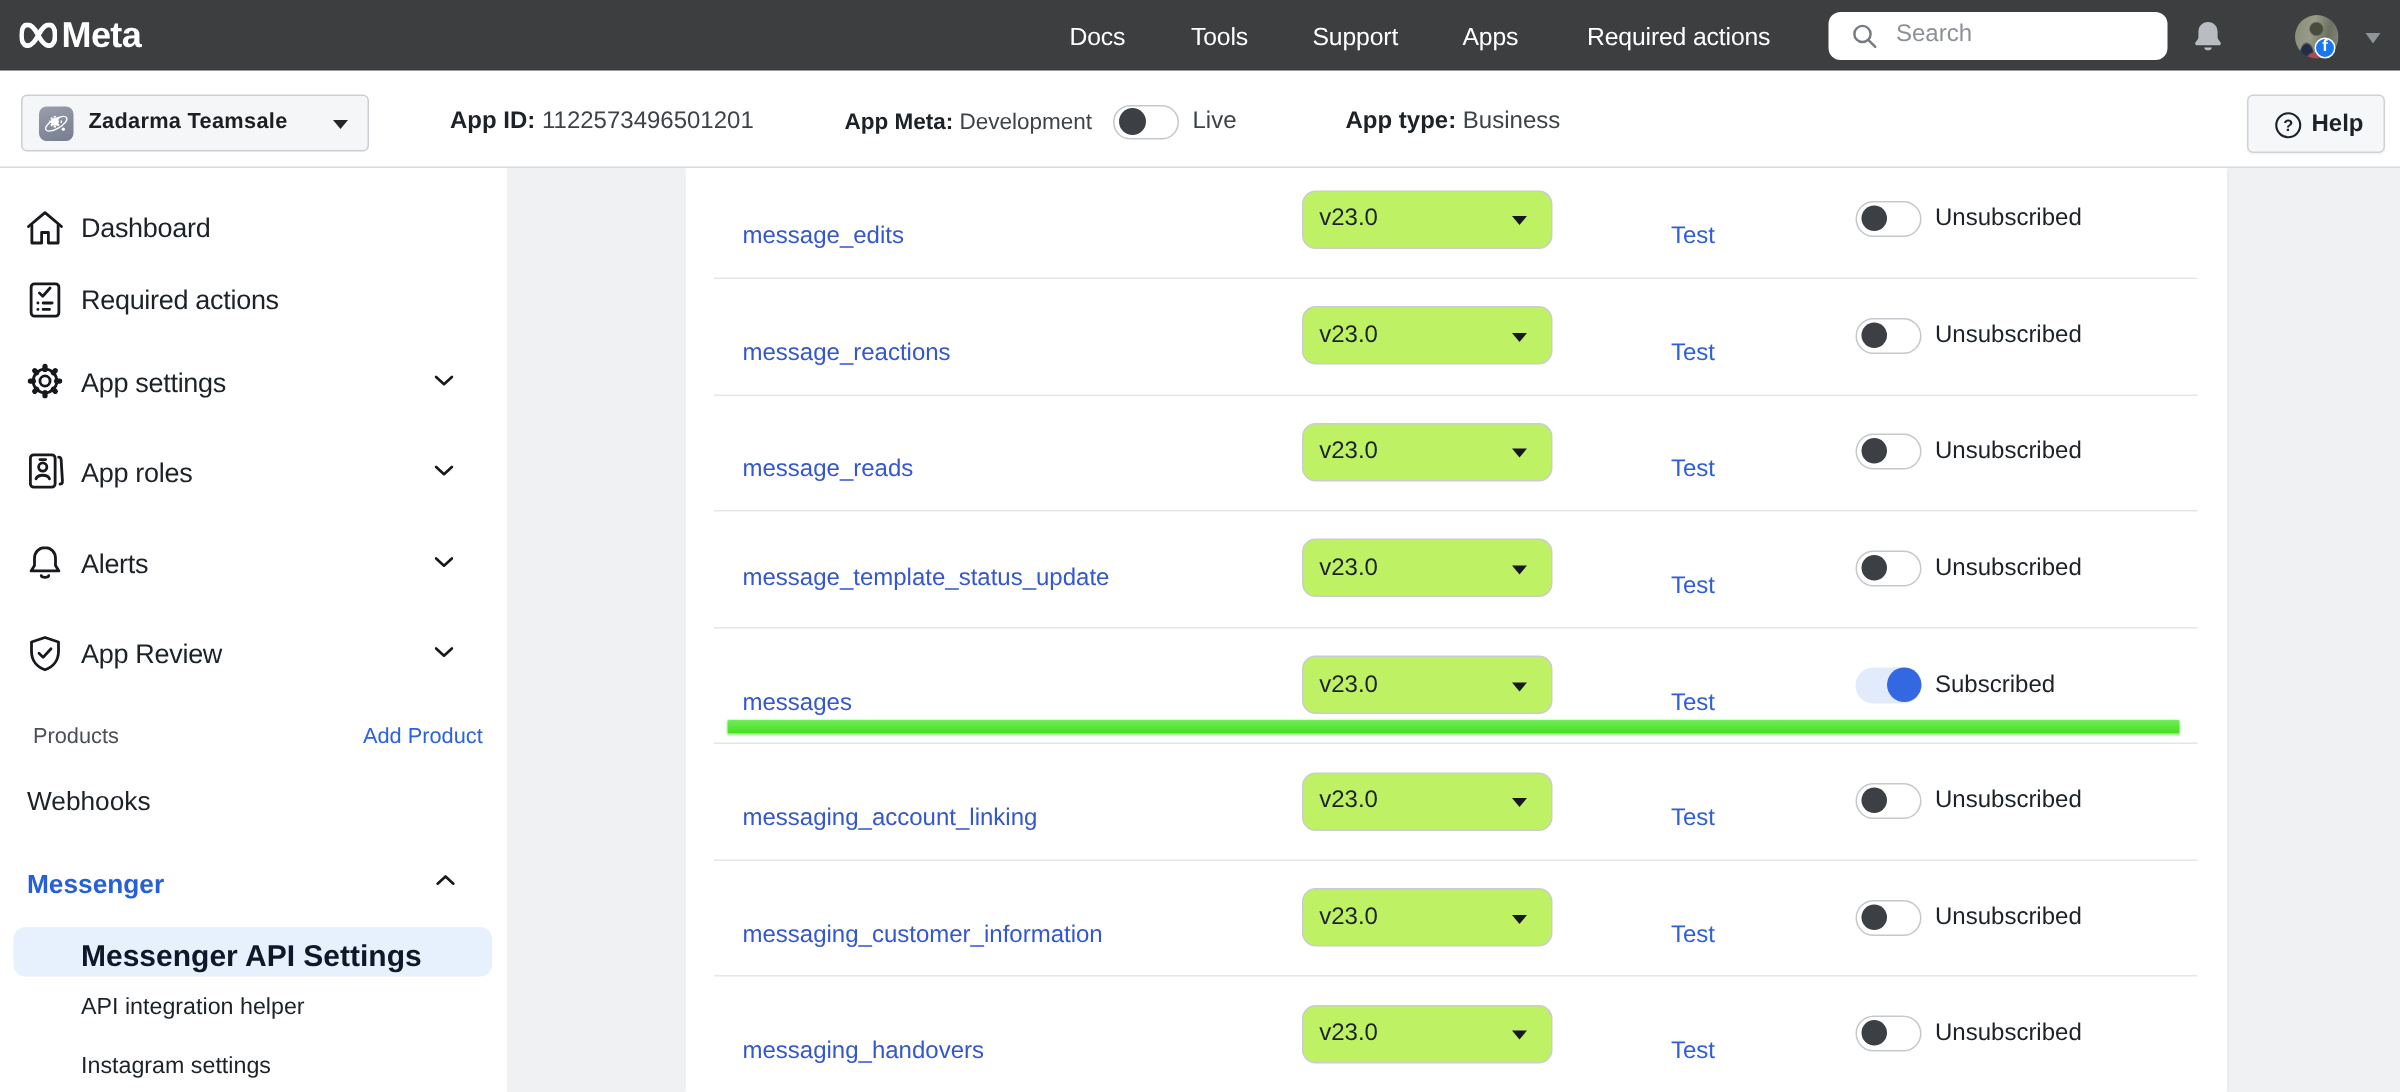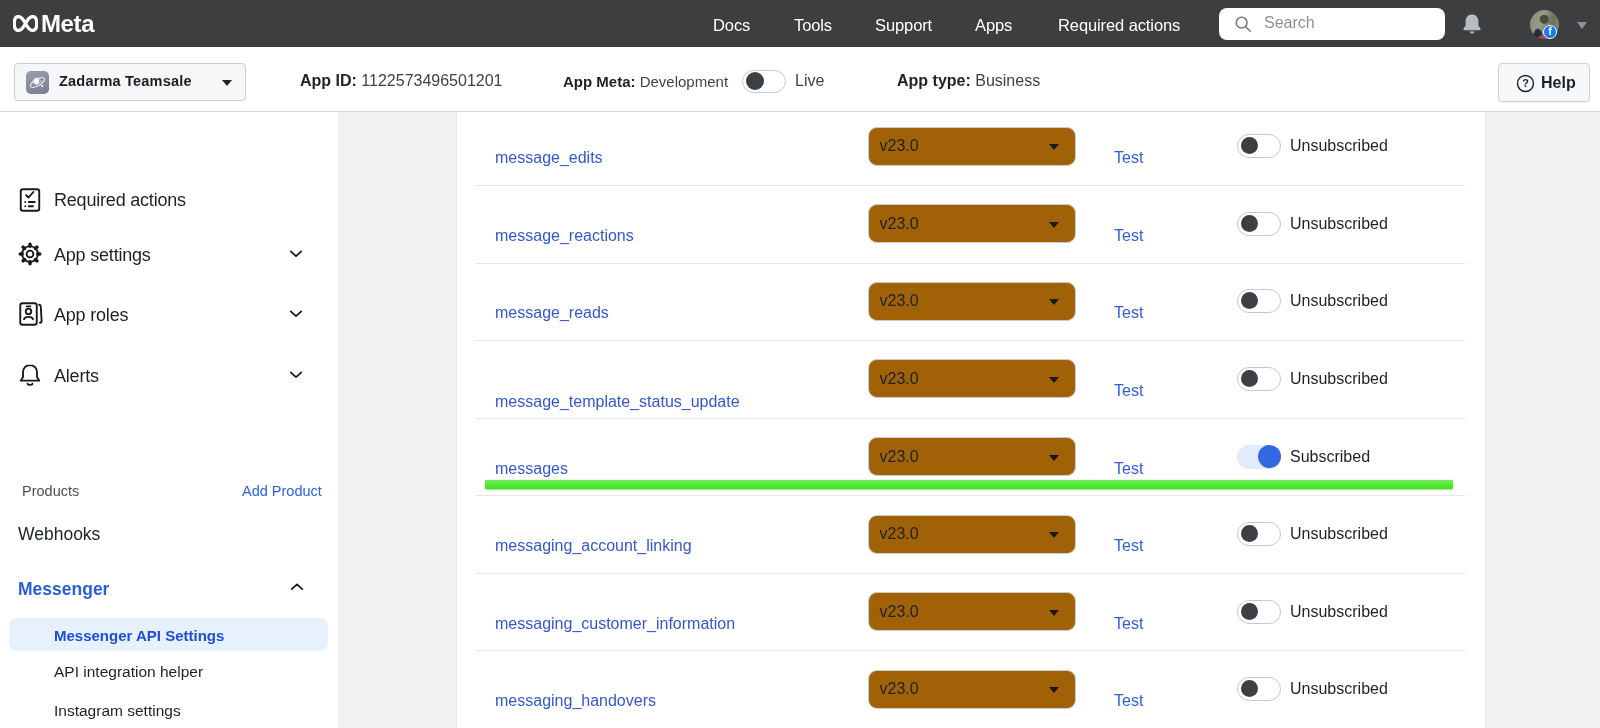--- a/index.html
+++ b/index.html
@@ -40,41 +40,48 @@
 .sitem { position:absolute; left:0; width:338px; height:48px; }
 .sicon { position:absolute; left:15px; top:9.5px; width:30px; height:30px; fill:none; stroke:#17191d; stroke-width:1.5; }
 .slabel { position:absolute; left:54px; top:15px; font-size:18px; letter-spacing:-0.2px; color:#1c2228; }
 .chev { position:absolute; left:289px; top:19px; width:14px; height:9px; fill:none; stroke:#17191d; stroke-width:2; stroke-linecap:round; stroke-linejoin:round; }
 .products { position:absolute; left:22px; top:371px; font-size:14.5px; color:#4b4f56; }
 .addprod { position:absolute; left:242px; top:371px; font-size:14.5px; color:#2b62de; }
 .webhooks { position:absolute; left:18px; top:412px; font-size:17.5px; color:#1c2228; }
 .messenger { position:absolute; left:18px; top:467px; font-size:17.5px; font-weight:bold; color:#2760d6; }
 .mchev { position:absolute; left:290px; top:470px; width:14px; height:9px; fill:none; stroke:#17191d; stroke-width:2; stroke-linecap:round; stroke-linejoin:round; }
 .mpill { position:absolute; left:9px; top:505.5px; width:319px; height:33px; background:#e7f0fd; border-radius:8px; }
-.mpill b { position:absolute; left:45px; top:9px; font-size:15px; color:#1d4ed8; }
+.mpill b { position:absolute; left:45px; top:9px; font-size:20px; color:#0f172a; }
 .subitem { position:absolute; left:54px; font-size:15.5px; color:#1c2228; }
 
 .card { position:absolute; left:457px; top:112px; width:1028px; height:616px; background:#fff; box-shadow:0 0 1px rgba(0,0,0,.18), 0 1px 2px rgba(0,0,0,.06); }
 .sep { position:absolute; left:476px; width:989px; height:1px; background:#e4e6ea; }
 .flink { position:absolute; left:495px; font-size:16px; color:#3457cf; }
-.sel { position:absolute; left:868px; width:208px; height:39px; border:1px solid #c9ccd1; border-radius:9px; background:#a16207; }
+.sel { position:absolute; left:868px; width:167px; height:39px; border:1px solid #c9ccd1; border-radius:9px; background:#bef264; }
 .sel span { position:absolute; left:10.5px; top:9.5px; font-size:16px; color:#1c2228; }
 .sel .caret { position:absolute; right:16.5px; top:16.5px; width:0; height:0; border-left:5.5px solid transparent; border-right:5.5px solid transparent; border-top:6px solid #17191c; }
 .test { position:absolute; left:1114px; font-size:16px; font-weight:500; color:#2f5ed8; }
 .tg { position:absolute; left:1237px; width:44px; height:24px; border-radius:12px; }
 .tg.off { background:#fff; border:1.5px solid #c5c8cd; }
 .tg.off i { position:absolute; left:2.5px; top:2px; width:17px; height:17px; border-radius:50%; background:#3c3f44; }
 .tg.on { background:#e2ebfc; }
 .tg.on i { position:absolute; right:0.5px; top:0.5px; width:23px; height:23px; border-radius:50%; background:#3468e1; }
 .tlabel { position:absolute; left:1290px; font-size:16px; color:#1c2228; }
 .greenbar { position:absolute; left:485px; top:479.5px; width:968px; height:9.5px; border-radius:1px; background:linear-gradient(#72ec5a,#42e01e); box-shadow:0 0.5px 1.5px rgba(100,230,70,.7); }
 a { text-decoration:none;margin-top:12px; }
 </style></head>
 <body>
 <div class="sidebar">
+  <div class="sitem" style="top:15px">
+    <svg class="sicon" viewBox="0 0 24 24">
+        <path d="M3.2 11.2 12 3.8l8.8 7.4" stroke-linecap="round" stroke-linejoin="round"></path>
+        <path d="M5 10v10h5.2v-5.6h3.6V20H19V10" stroke-linejoin="round"></path>
+      </svg>
+    <span class="slabel">Dashboard</span>
+  </div>
   <div class="sitem" style="top:63px">
     <svg class="sicon" viewBox="0 0 24 24">
         <rect x="4.6" y="3.4" width="14.8" height="17.2" rx="1.8"></rect>
         <path d="M9 8.2l1.8 1.8 3.9-4.4" stroke-linecap="round" stroke-linejoin="round"></path>
         <path d="M8.2 13.6h.05M11 13.6h4.8M8.2 17h.05M11 17h3.4" stroke-linecap="round"></path>
       </svg>
     <span class="slabel">Required actions</span>
   </div>
   <div class="sitem" style="top:117.5px">
     <svg class="sicon" viewBox="0 0 24 24">
@@ -101,20 +108,30 @@
       <svg class="chev" viewBox="0 0 16 10">
         <path d="M2 2.5l6 5.5 6-5.5"></path>
       </svg>
   </div>
   <div class="sitem" style="top:238.5px">
     <svg class="sicon" viewBox="0 0 24 24">
         <path d="M12 4.1c-3.3 0-5.6 2.4-5.6 5.7v3.8L4.6 16.5h14.8l-1.8-2.9V9.8c0-3.3-2.3-5.7-5.6-5.7Z" stroke-linejoin="round"></path>
         <path d="M10 19c.3 1.2 3.7 1.2 4 0" stroke-linecap="round"></path>
       </svg>
     <span class="slabel">Alerts</span>
+      <svg class="chev" viewBox="0 0 16 10">
+        <path d="M2 2.5l6 5.5 6-5.5"></path>
+      </svg>
+  </div>
+  <div class="sitem" style="top:299px">
+    <svg class="sicon" viewBox="0 0 24 24">
+        <path d="M12 3.2l7.2 2.4v4.9c0 4.9-2.9 8.4-7.2 9.9-4.3-1.5-7.2-5-7.2-9.9V5.6L12 3.2Z" stroke-linejoin="round"></path>
+        <path d="M8.8 11.6l2.2 2.2 4.2-4.6" stroke-linecap="round" stroke-linejoin="round"></path>
+      </svg>
+    <span class="slabel">App Review</span>
       <svg class="chev" viewBox="0 0 16 10">
         <path d="M2 2.5l6 5.5 6-5.5"></path>
       </svg>
   </div>
   <span class="products">Products</span>
     <span class="addprod">Add Product</span>
   <span class="webhooks">Webhooks</span>
   <span class="messenger">Messenger</span>
   <svg class="mchev" viewBox="0 0 16 10">
       <path d="M2 8l6-5.5L14 8"></path>
@@ -150,21 +167,21 @@
   <a class="flink" style="top:292.0px">message_reads</a>
   <div class="sel" style="top:281.5px">
     <span>v23.0</span>
     <i class="caret"></i>
   </div>
   <a class="test" style="top:292.0px">Test</a>
   <div class="tg off" style="top:289.0px">
     <i></i>
   </div>
   <div class="tlabel" style="top:292.0px">Unsubscribed</div>
-  <a class="flink" style="top:381px">message_template_status_update</a>
+  <a class="flink" style="top:365px">message_template_status_update</a>
   <div class="sel" style="top:359.0px">
     <span>v23.0</span>
     <i class="caret"></i>
   </div>
   <a class="test" style="top:369.5px">Test</a>
   <div class="tg off" style="top:366.5px">
     <i></i>
   </div>
   <div class="tlabel" style="top:369.5px">Unsubscribed</div>
   <a class="flink" style="top:447.5px">messages</a>

